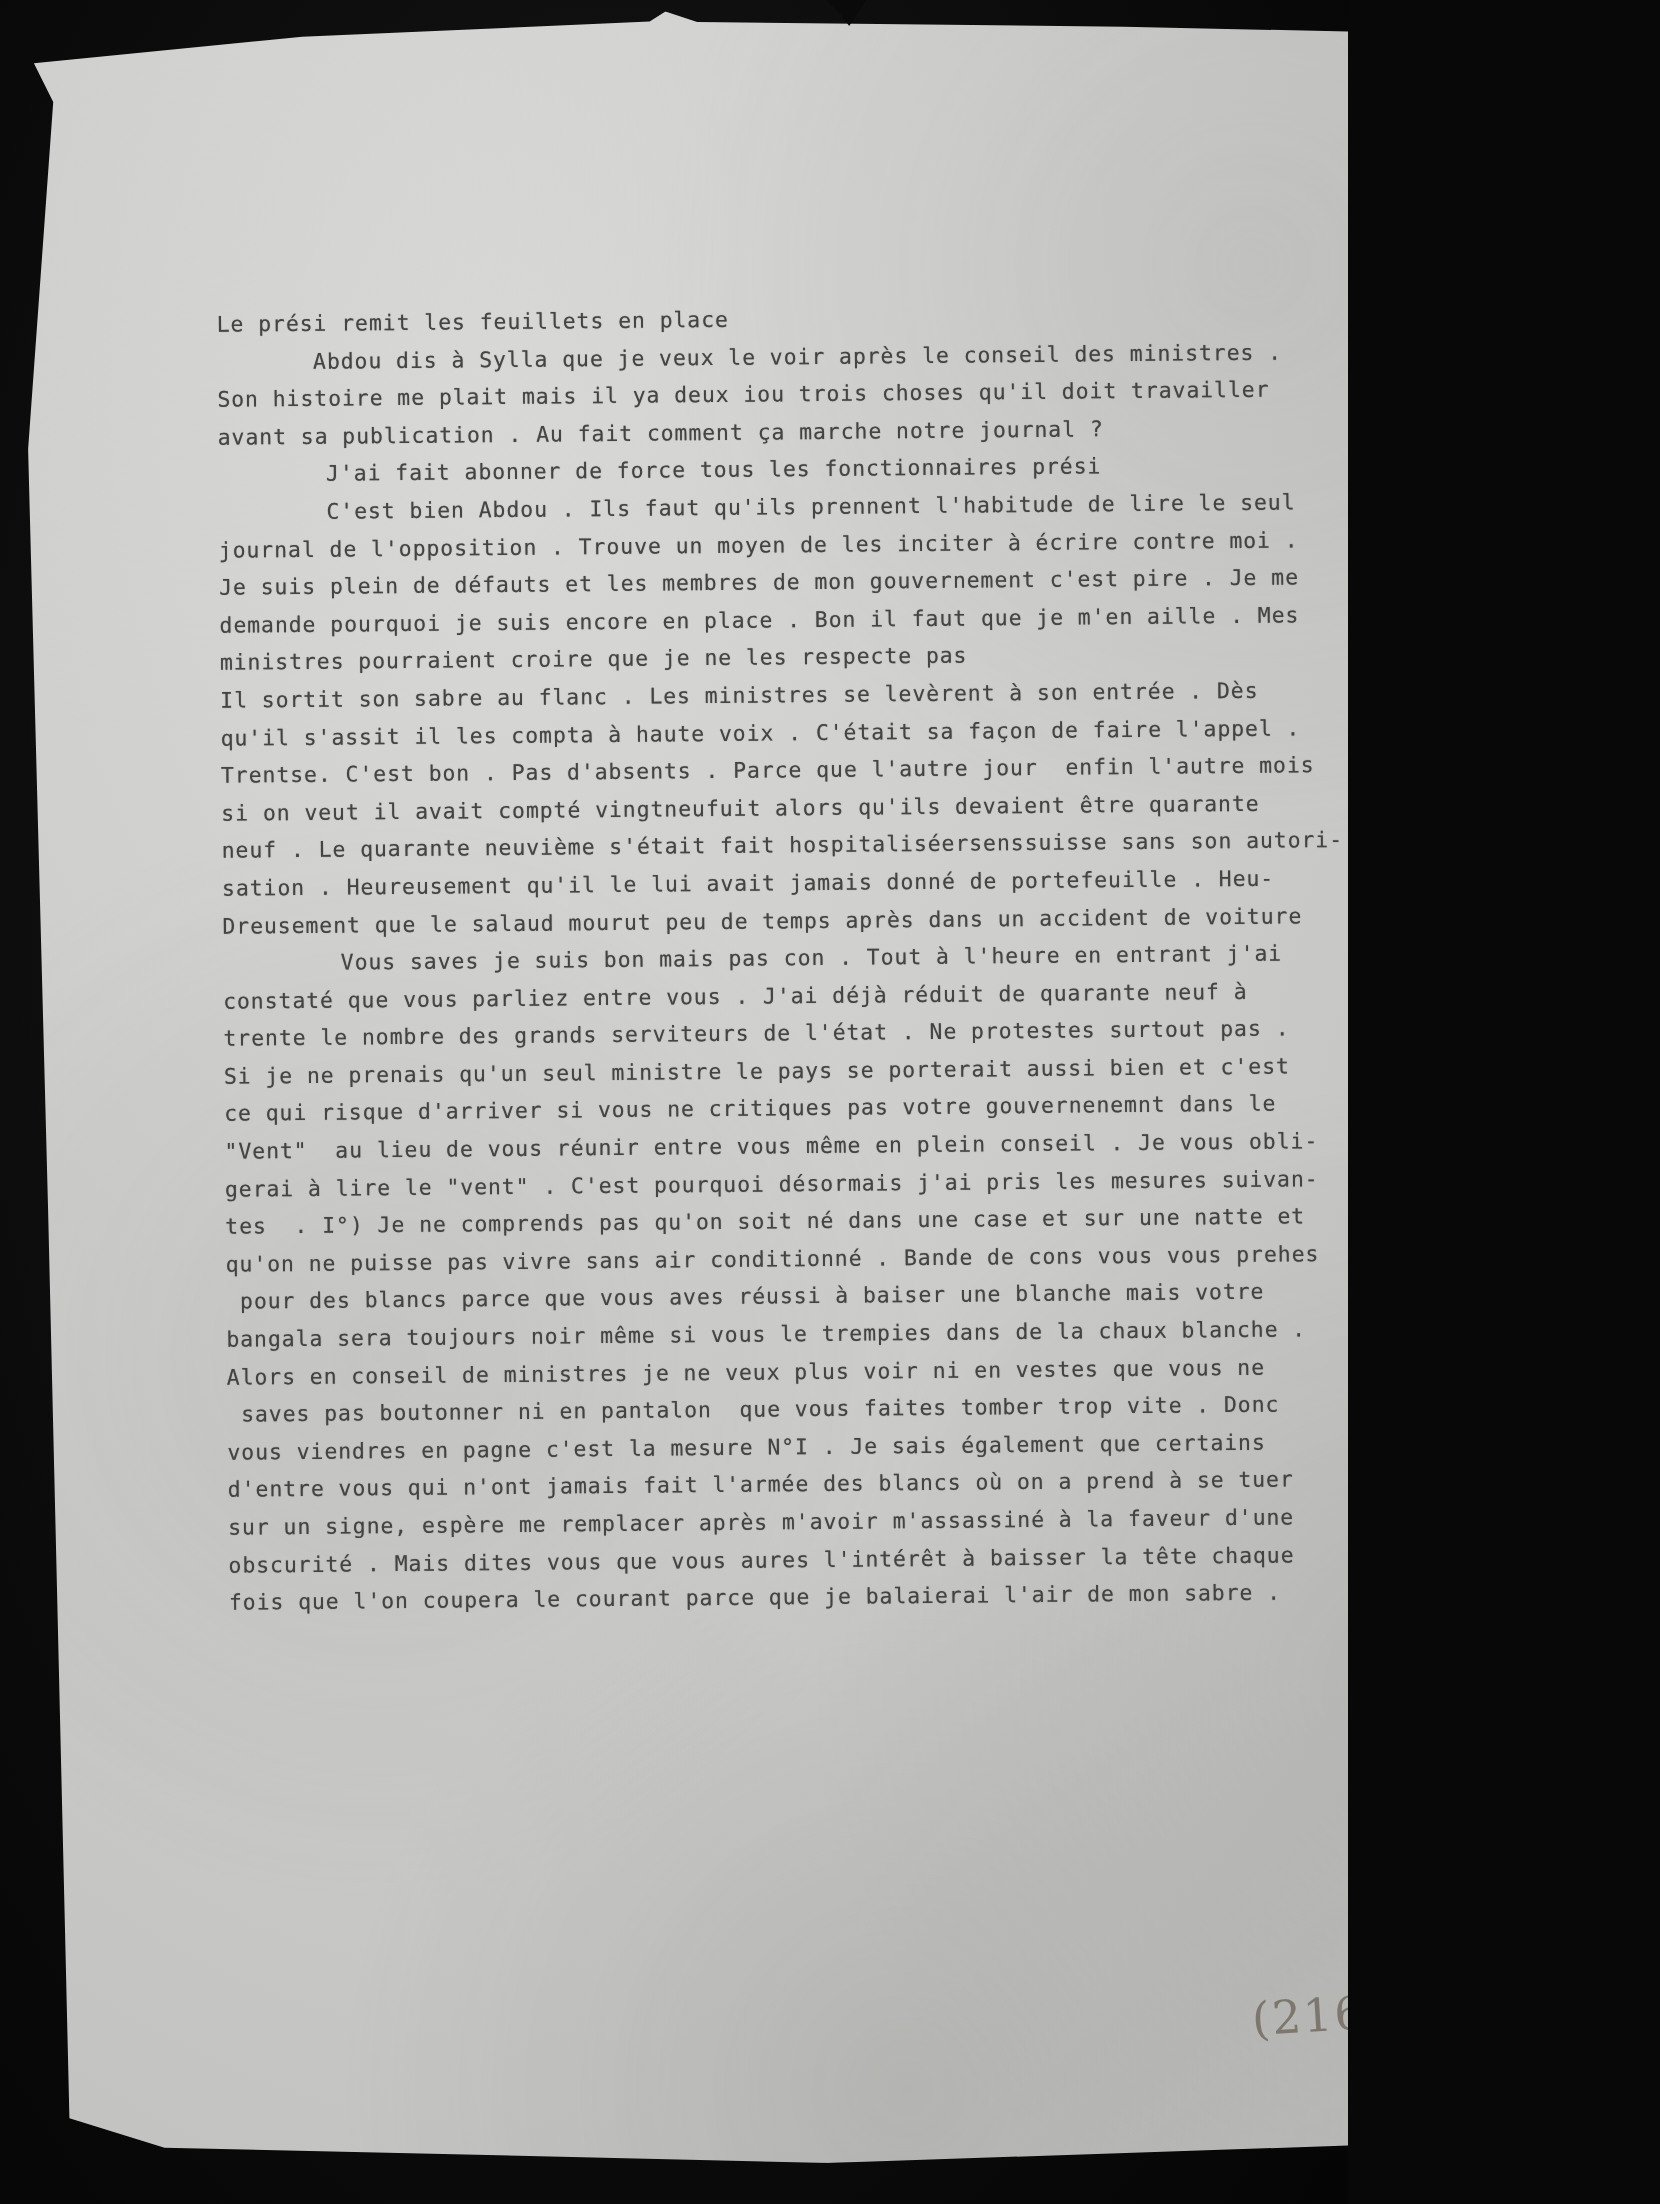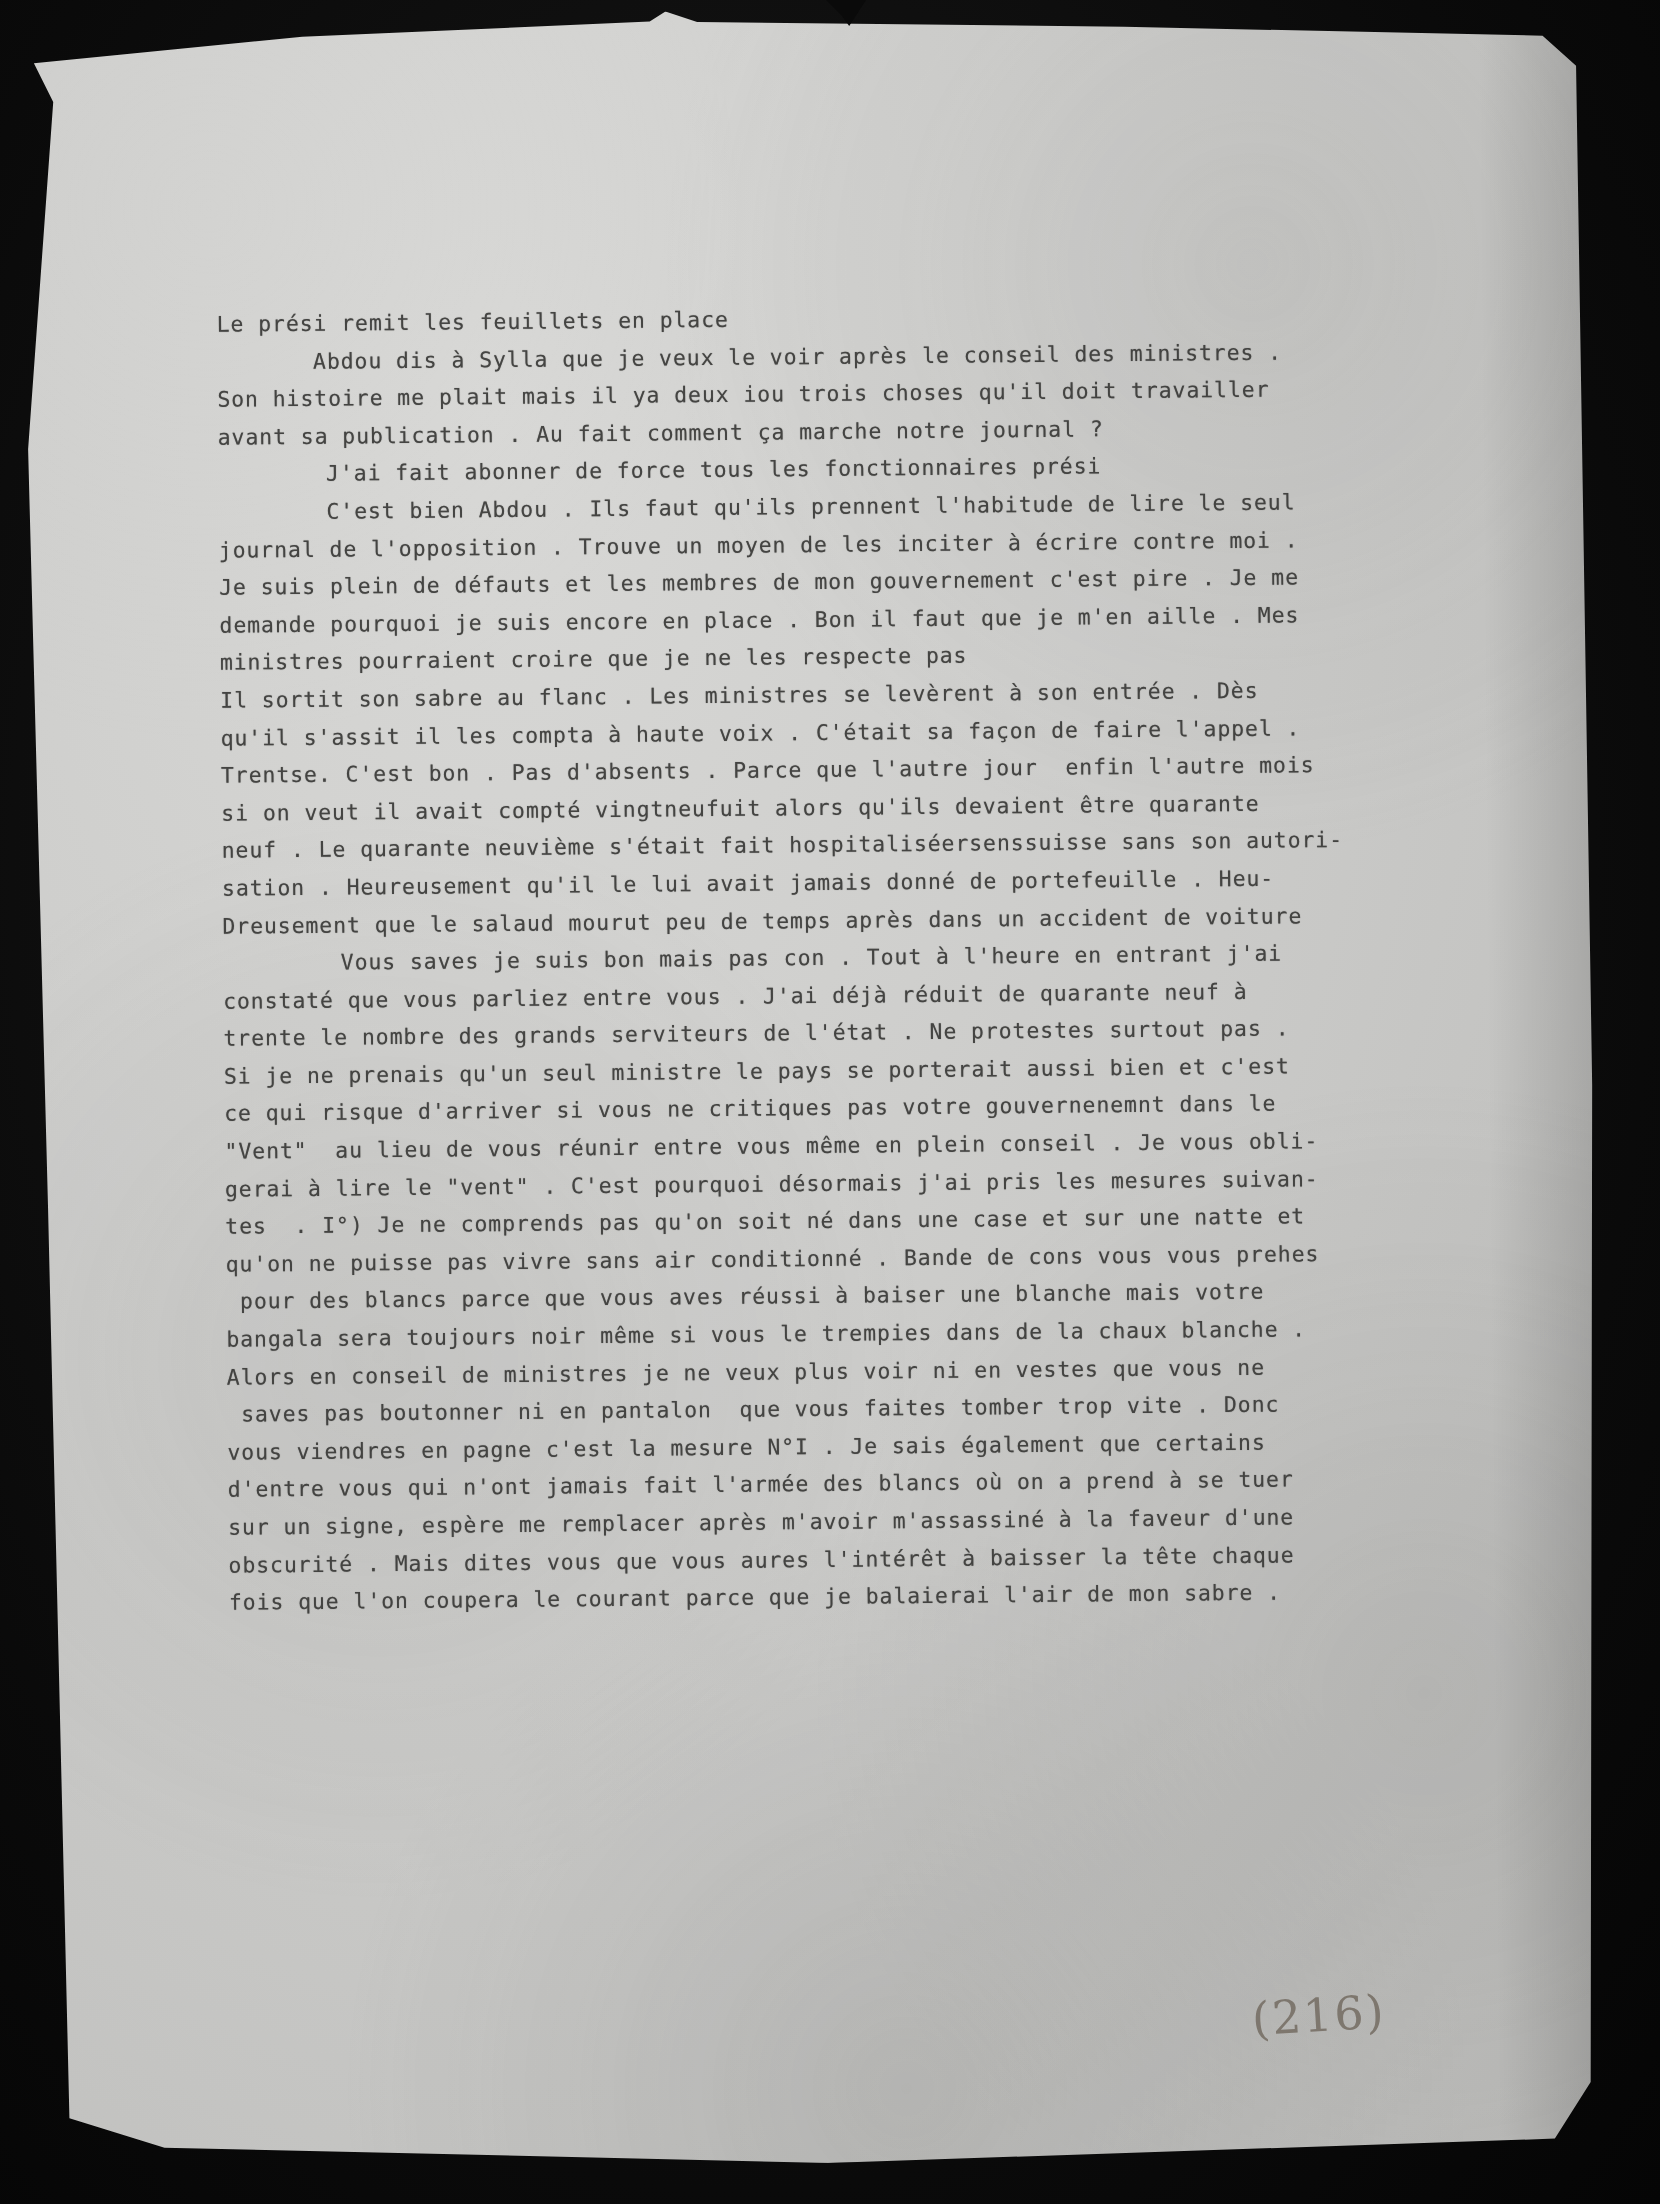--- a/index.html
+++ b/index.html
@@ -2,21 +2,21 @@
 <html><head>
 <meta charset="utf-8">
 <style>
   html, body {
     margin: 0;
     padding: 0;
     background: #080808;
   }
   #page {
     position: relative;
-    width: 1660px;
+    width: 1348px;
     height: 2204px;
     background: #0d0d0d;
     overflow: hidden;
     font-family: "DejaVu Sans Mono", monospace;
   }
   
   #backdrop {
     position: absolute;
     inset: 0;
     background:

